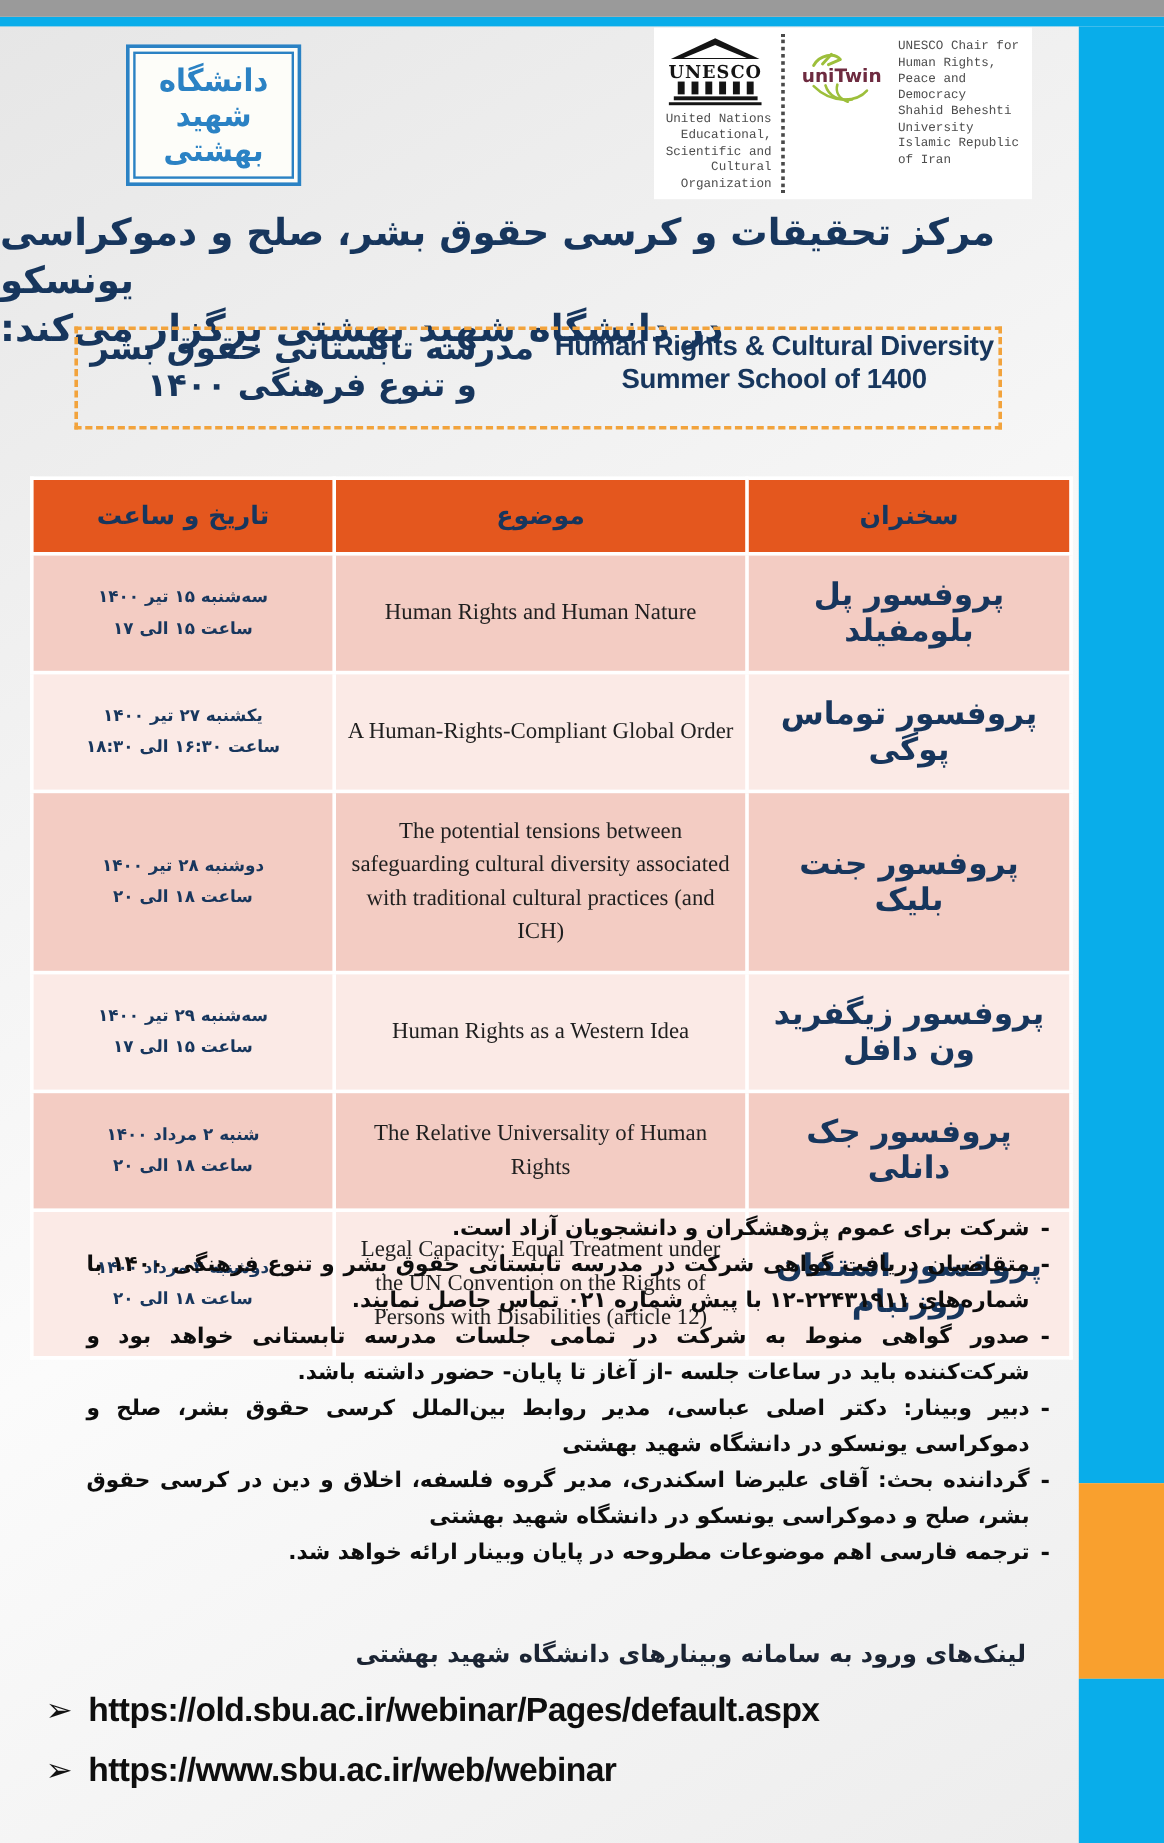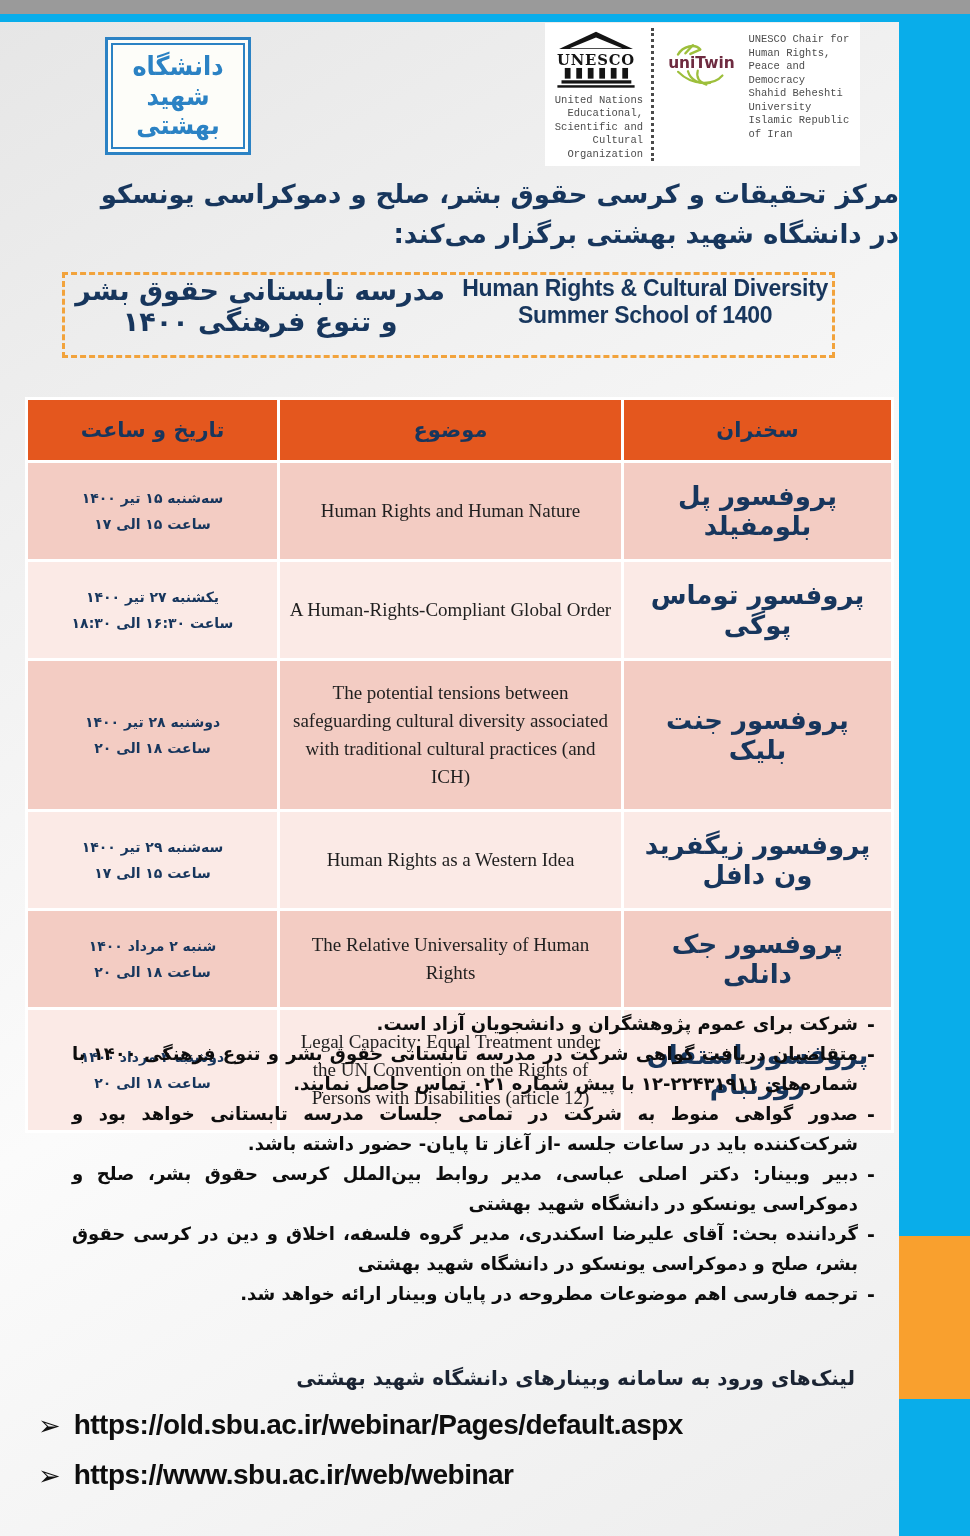--- a/index.html
+++ b/index.html
@@ -25,22 +25,22 @@
     background:#ffffff; display:flex; box-sizing:border-box; padding:5px 2px; }
   .unesco-col { width:158px; display:flex; flex-direction:column; align-items:center;
     border-right:3px dotted #4a4a4a; padding:3px 8px 0 2px; box-sizing:border-box; }
   .unitwin-col { flex:1; display:flex; flex-direction:row; align-items:flex-start;
     padding:0 2px 0 8px; box-sizing:border-box; }
   .logo-caption { font-family:Liberation Mono, monospace; font-size:10.5px; line-height:13.5px;
     color:#4d4d4d; white-space:pre-line; margin-top:5px; }
   .unesco-col .logo-caption { text-align:right; align-self:flex-end; }
   .unitwin-col .logo-caption { text-align:left; }
 
-  .org-heading { position:absolute; top:160px; left:0; width:899px; text-align:right;
-    direction:rtl; color:#17365D; font-weight:bold; font-size:26px; line-height:40px; }
+  .org-heading { position:absolute; top:160px; left:0; width:899px; text-align:left;
+    direction:rtl; color:#17365D; font-weight:bold; font-size:31px; line-height:40px; }
 
   .title-box { position:absolute; left:62px; top:258px; width:773px; height:86px; box-sizing:border-box;
     border:3px dashed #F2A33C; display:flex; justify-content:center; gap:3px; }
   .title-fa { direction:rtl; text-align:center; color:#17365D; font-weight:bold; font-size:27px; }
   .title-en { text-align:center; color:#17365D; font-weight:bold; font-size:23px;
     font-family:"Liberation Sans", sans-serif; letter-spacing:-0.3px; }
 
   table.schedule { position:absolute; left:25px; top:383px; width:866px; border-collapse:collapse; table-layout:fixed; }
   .schedule th, .schedule td { border:3px solid #ffffff; text-align:center; vertical-align:middle; padding:18px 9px; box-sizing:border-box; }
   .schedule th { background:#E4571E; color:#17365D; font-weight:bold; font-size:21px; height:48px; }

